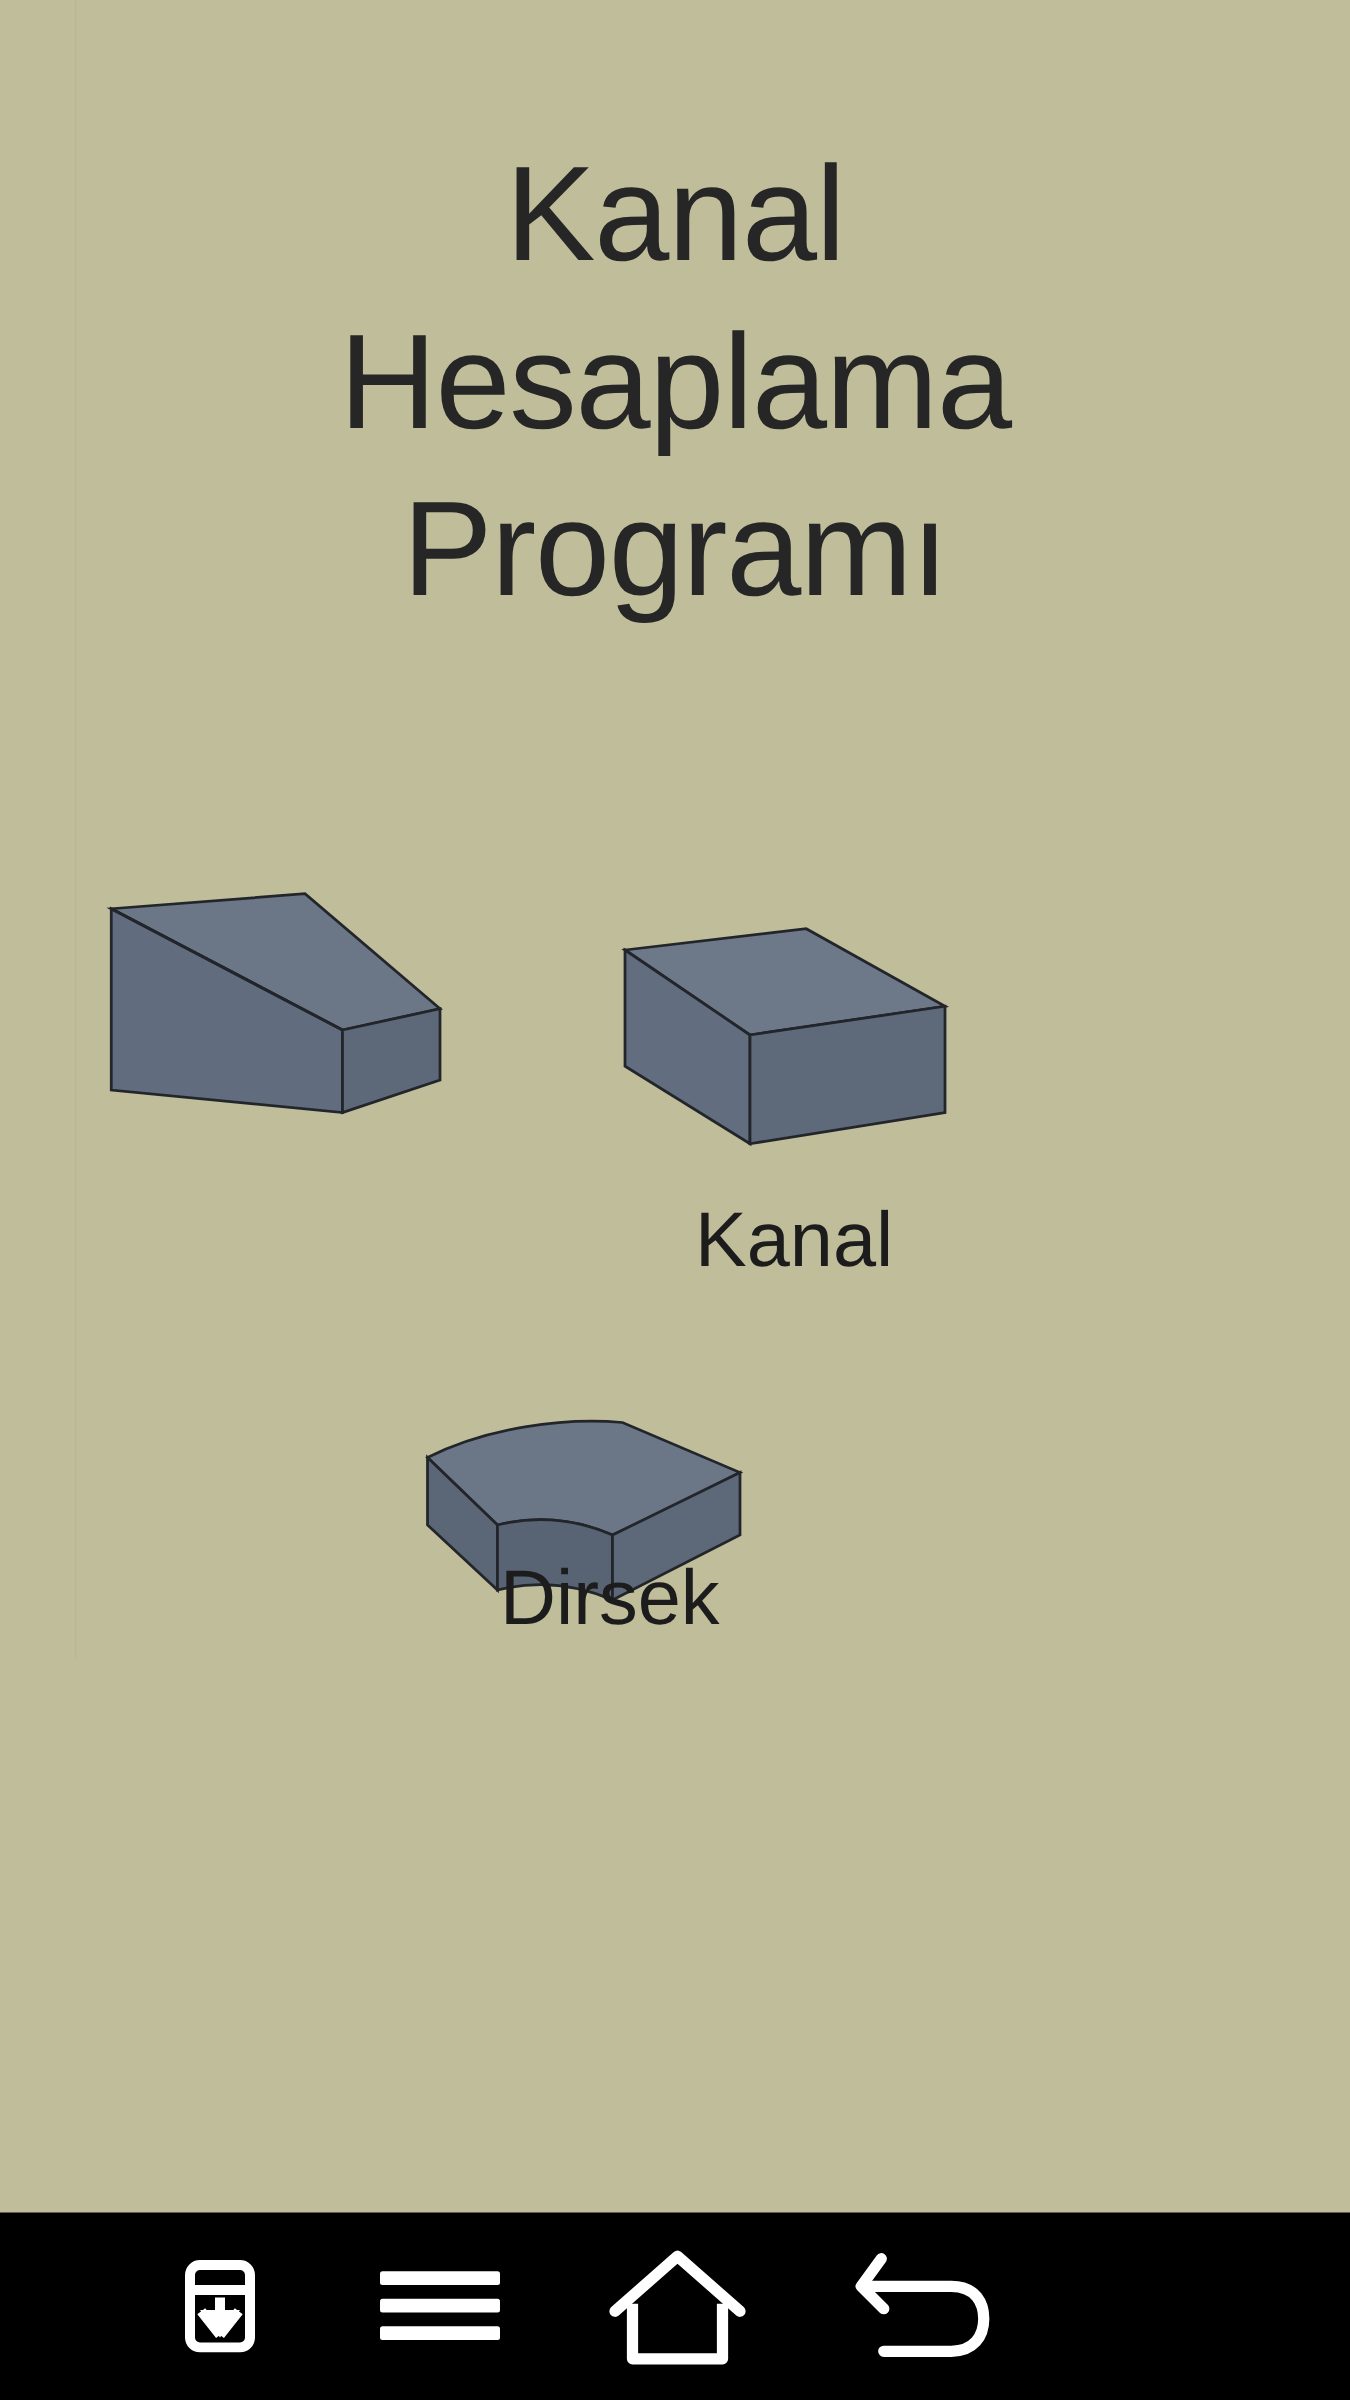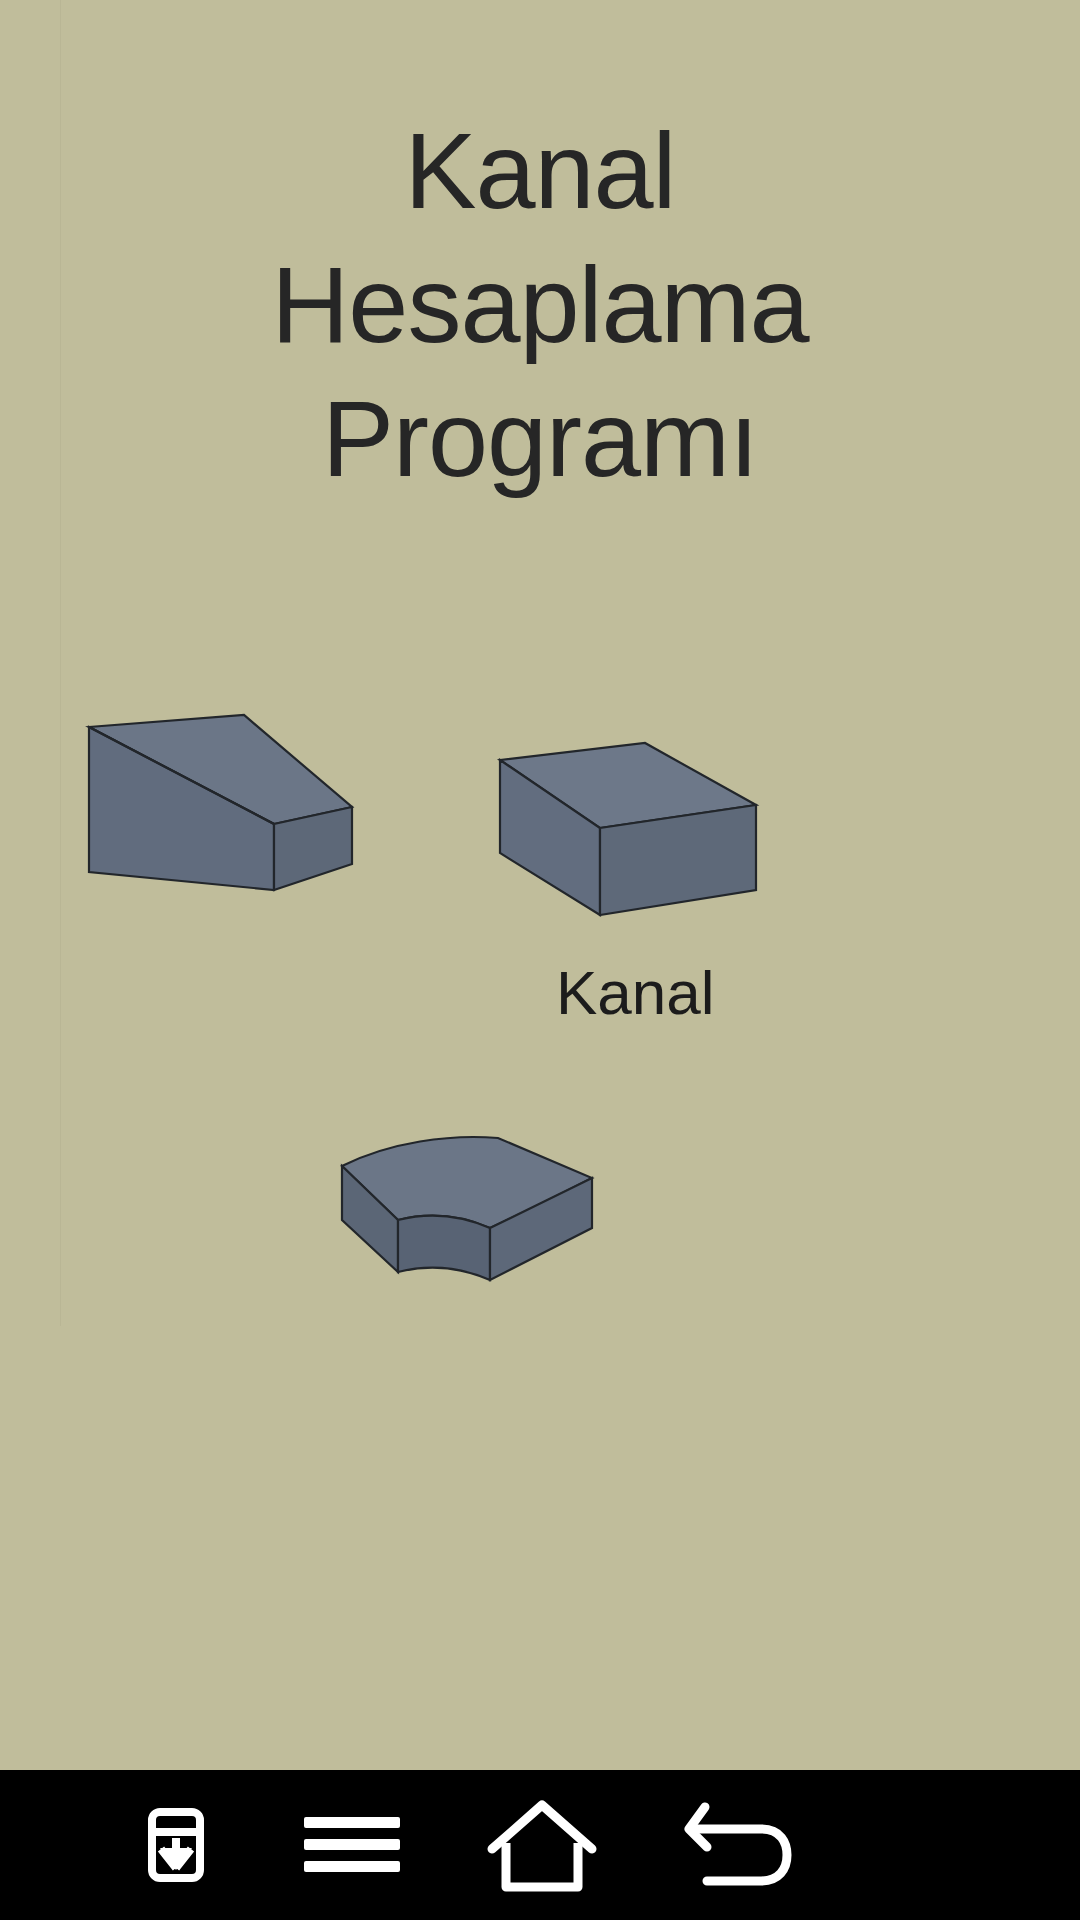--- a/index.html
+++ b/index.html
@@ -143,20 +143,21 @@
 
       <path d="M 78,100 C 110,92 140,95 170,108 L 170,160
                C 140,147 110,144 78,152 Z" fill="#586374" stroke="#22262b" stroke-width="2.2"></path>
 
       <polygon points="170,108 272,58 272,108 170,160" fill="#5d6879" stroke="#22262b" stroke-width="2.2"></polygon>
     </svg>
 
 
     <div id="label-kanal" class="shape-label">Kanal</div>
 
+    <div id="label-dirsek" class="shape-label">Dirsek</div>
 
   </div>
 
   <div id="navbar">
 
     <div id="nav-hide-keyboard" class="nav-btn">
       <span>
         <svg width="56" height="74" viewBox="0 0 56 74">
           <rect x="4" y="4" width="48" height="66" rx="8" ry="8" fill="none" stroke="#ffffff" stroke-width="8"></rect>
           <line x1="8" y1="24" x2="48" y2="24" stroke="#ffffff" stroke-width="8"></line>

